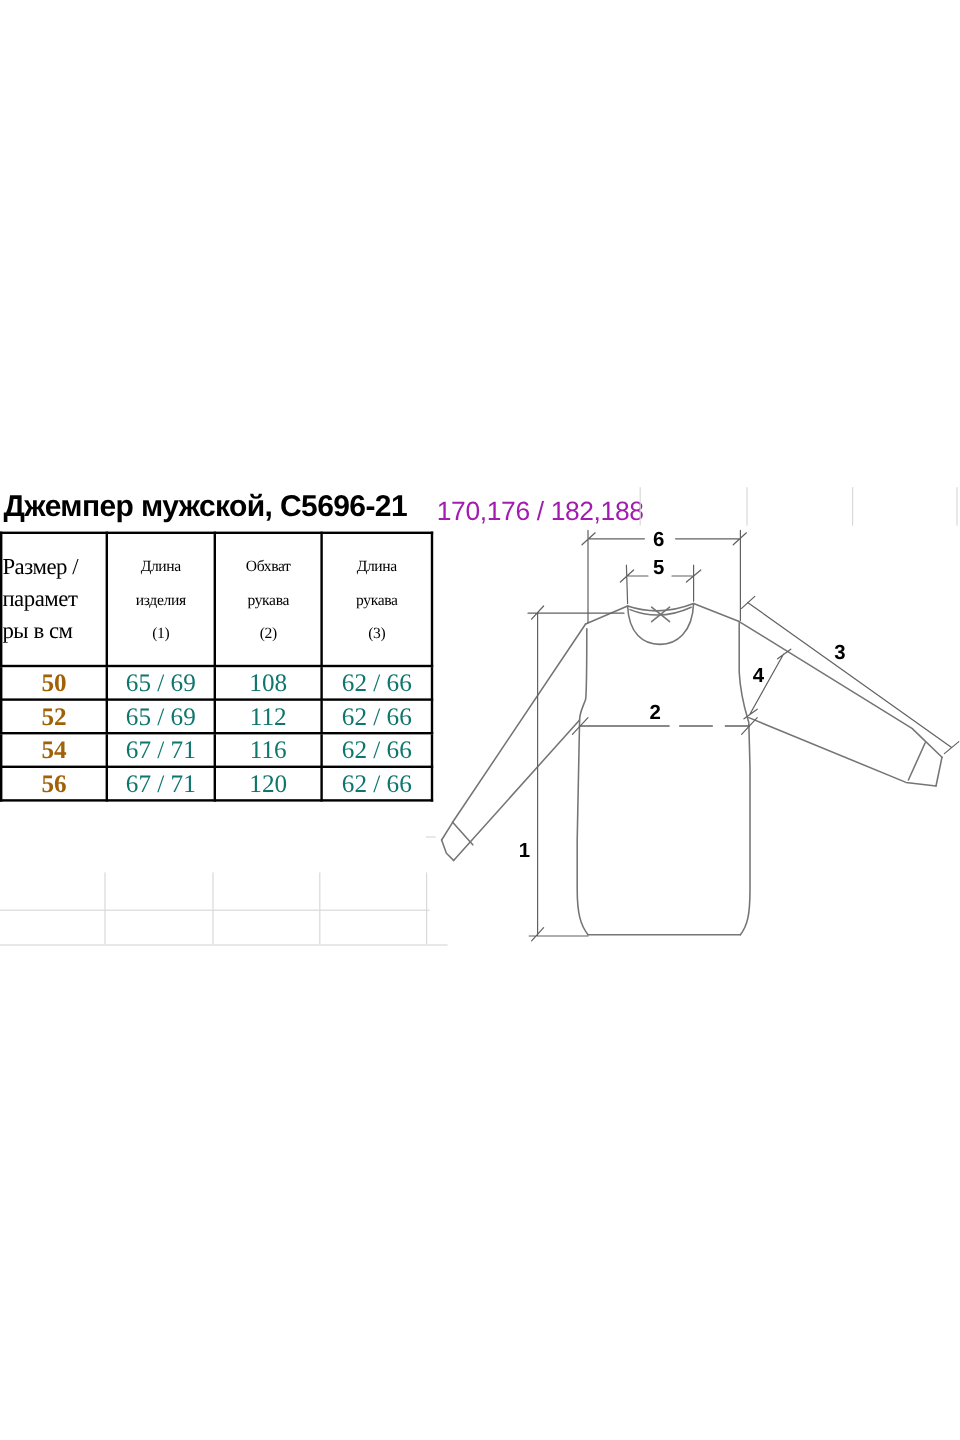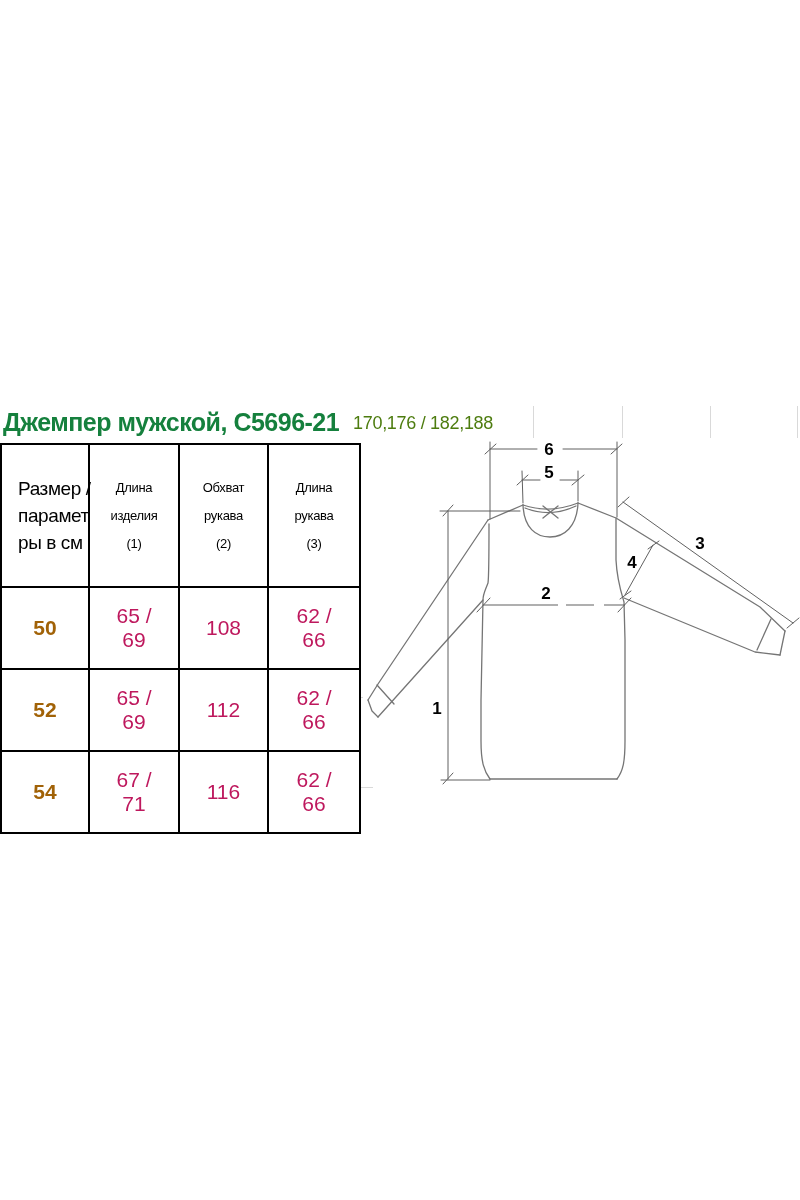--- a/index.html
+++ b/index.html
@@ -3,44 +3,44 @@
 <meta charset="utf-8">
 <style>
   html,body{margin:0;padding:0;background:#ffffff;}
   body{
     position:relative;width:800px;height:1200px;overflow:hidden;
     font-family:"Liberation Sans",sans-serif;color:#000;
   }
   .abs{position:absolute;}
   .page-title{
     left:3px;top:408px;font-size:25px;font-weight:bold;letter-spacing:-0.5px;
-    white-space:nowrap;color:#15803d;
+    white-space:nowrap;color:#000000;
   }
   .height-range{
-    left:353px;top:413px;font-size:18px;color:#4d7c0f;white-space:nowrap;letter-spacing:-0.3px;
+    left:364px;top:413px;font-size:22px;color:#a21caf;white-space:nowrap;letter-spacing:-0.3px;
   }
   
   table.size-table{
     position:absolute;left:0;top:443px;width:359px;
     border-collapse:collapse;table-layout:fixed;
   }
   table.size-table td,table.size-table th{
-    border:2px solid #000;padding:16px;background:#fff;
-    font-family:Liberation Sans, sans-serif;
+    border:2px solid #000;padding:0;background:#fff;
+    font-family:Liberation Serif, serif;
   }
   th.param-head{
     height:109px;font-weight:normal;font-size:19px;text-align:left;
     vertical-align:middle;padding-left:4px;line-height:27px;letter-spacing:-0.4px;
     white-space:nowrap;
   }
   th.col-head{
     height:109px;font-weight:normal;font-size:13px;text-align:center;
     vertical-align:middle;line-height:28px;letter-spacing:-0.3px;
   }
-  td.cell{height:26px;font-size:21px;text-align:center;vertical-align:middle;color:#be185d;}
+  td.cell{height:26px;font-size:21px;text-align:center;vertical-align:middle;color:#0f766e;}
   td.size-cell{font-weight:bold;color:#a16207;}
   .hline span,.col-head span,.param-head span{display:block;}
   
   .grid{position:absolute;background:#d9d9d9;}
   
   svg.diagram{position:absolute;left:360px;top:400px;}
   .garment{stroke:#757575;stroke-width:1.3;fill:none;stroke-linejoin:round;stroke-linecap:round;}
   .dim{stroke:#616161;stroke-width:1;fill:none;stroke-linecap:round;}
   .dim-dashed{stroke:#616161;stroke-width:1.2;fill:none;stroke-dasharray:75 8 28 10;}
   text.dim-label{font-family:"Liberation Sans",sans-serif;font-size:17px;font-weight:bold;fill:#000;text-anchor:middle;}
@@ -105,20 +105,26 @@
     <td class="cell">65 / 69</td>
     <td class="cell">112</td>
     <td class="cell">62 / 66</td>
   </tr>
   <tr>
     <td class="cell size-cell">54</td>
     <td class="cell">67 / 71</td>
     <td class="cell">116</td>
     <td class="cell">62 / 66</td>
   </tr>
+  <tr>
+    <td class="cell size-cell">56</td>
+    <td class="cell">67 / 71</td>
+    <td class="cell">120</td>
+    <td class="cell">62 / 66</td>
+  </tr>
 </tbody>
   </table>
 
 <svg class="diagram" width="440" height="400" viewBox="360 400 440 400" preserveAspectRatio="none">
   <g transform="translate(0,0)">
 
     <g>
       <path class="garment" d="M523,505 L488,520"></path>
       <path class="garment" d="M488,520 L378,684 L368,700"></path>
       <path class="garment" d="M368,700 L372,711 L378,717"></path>

